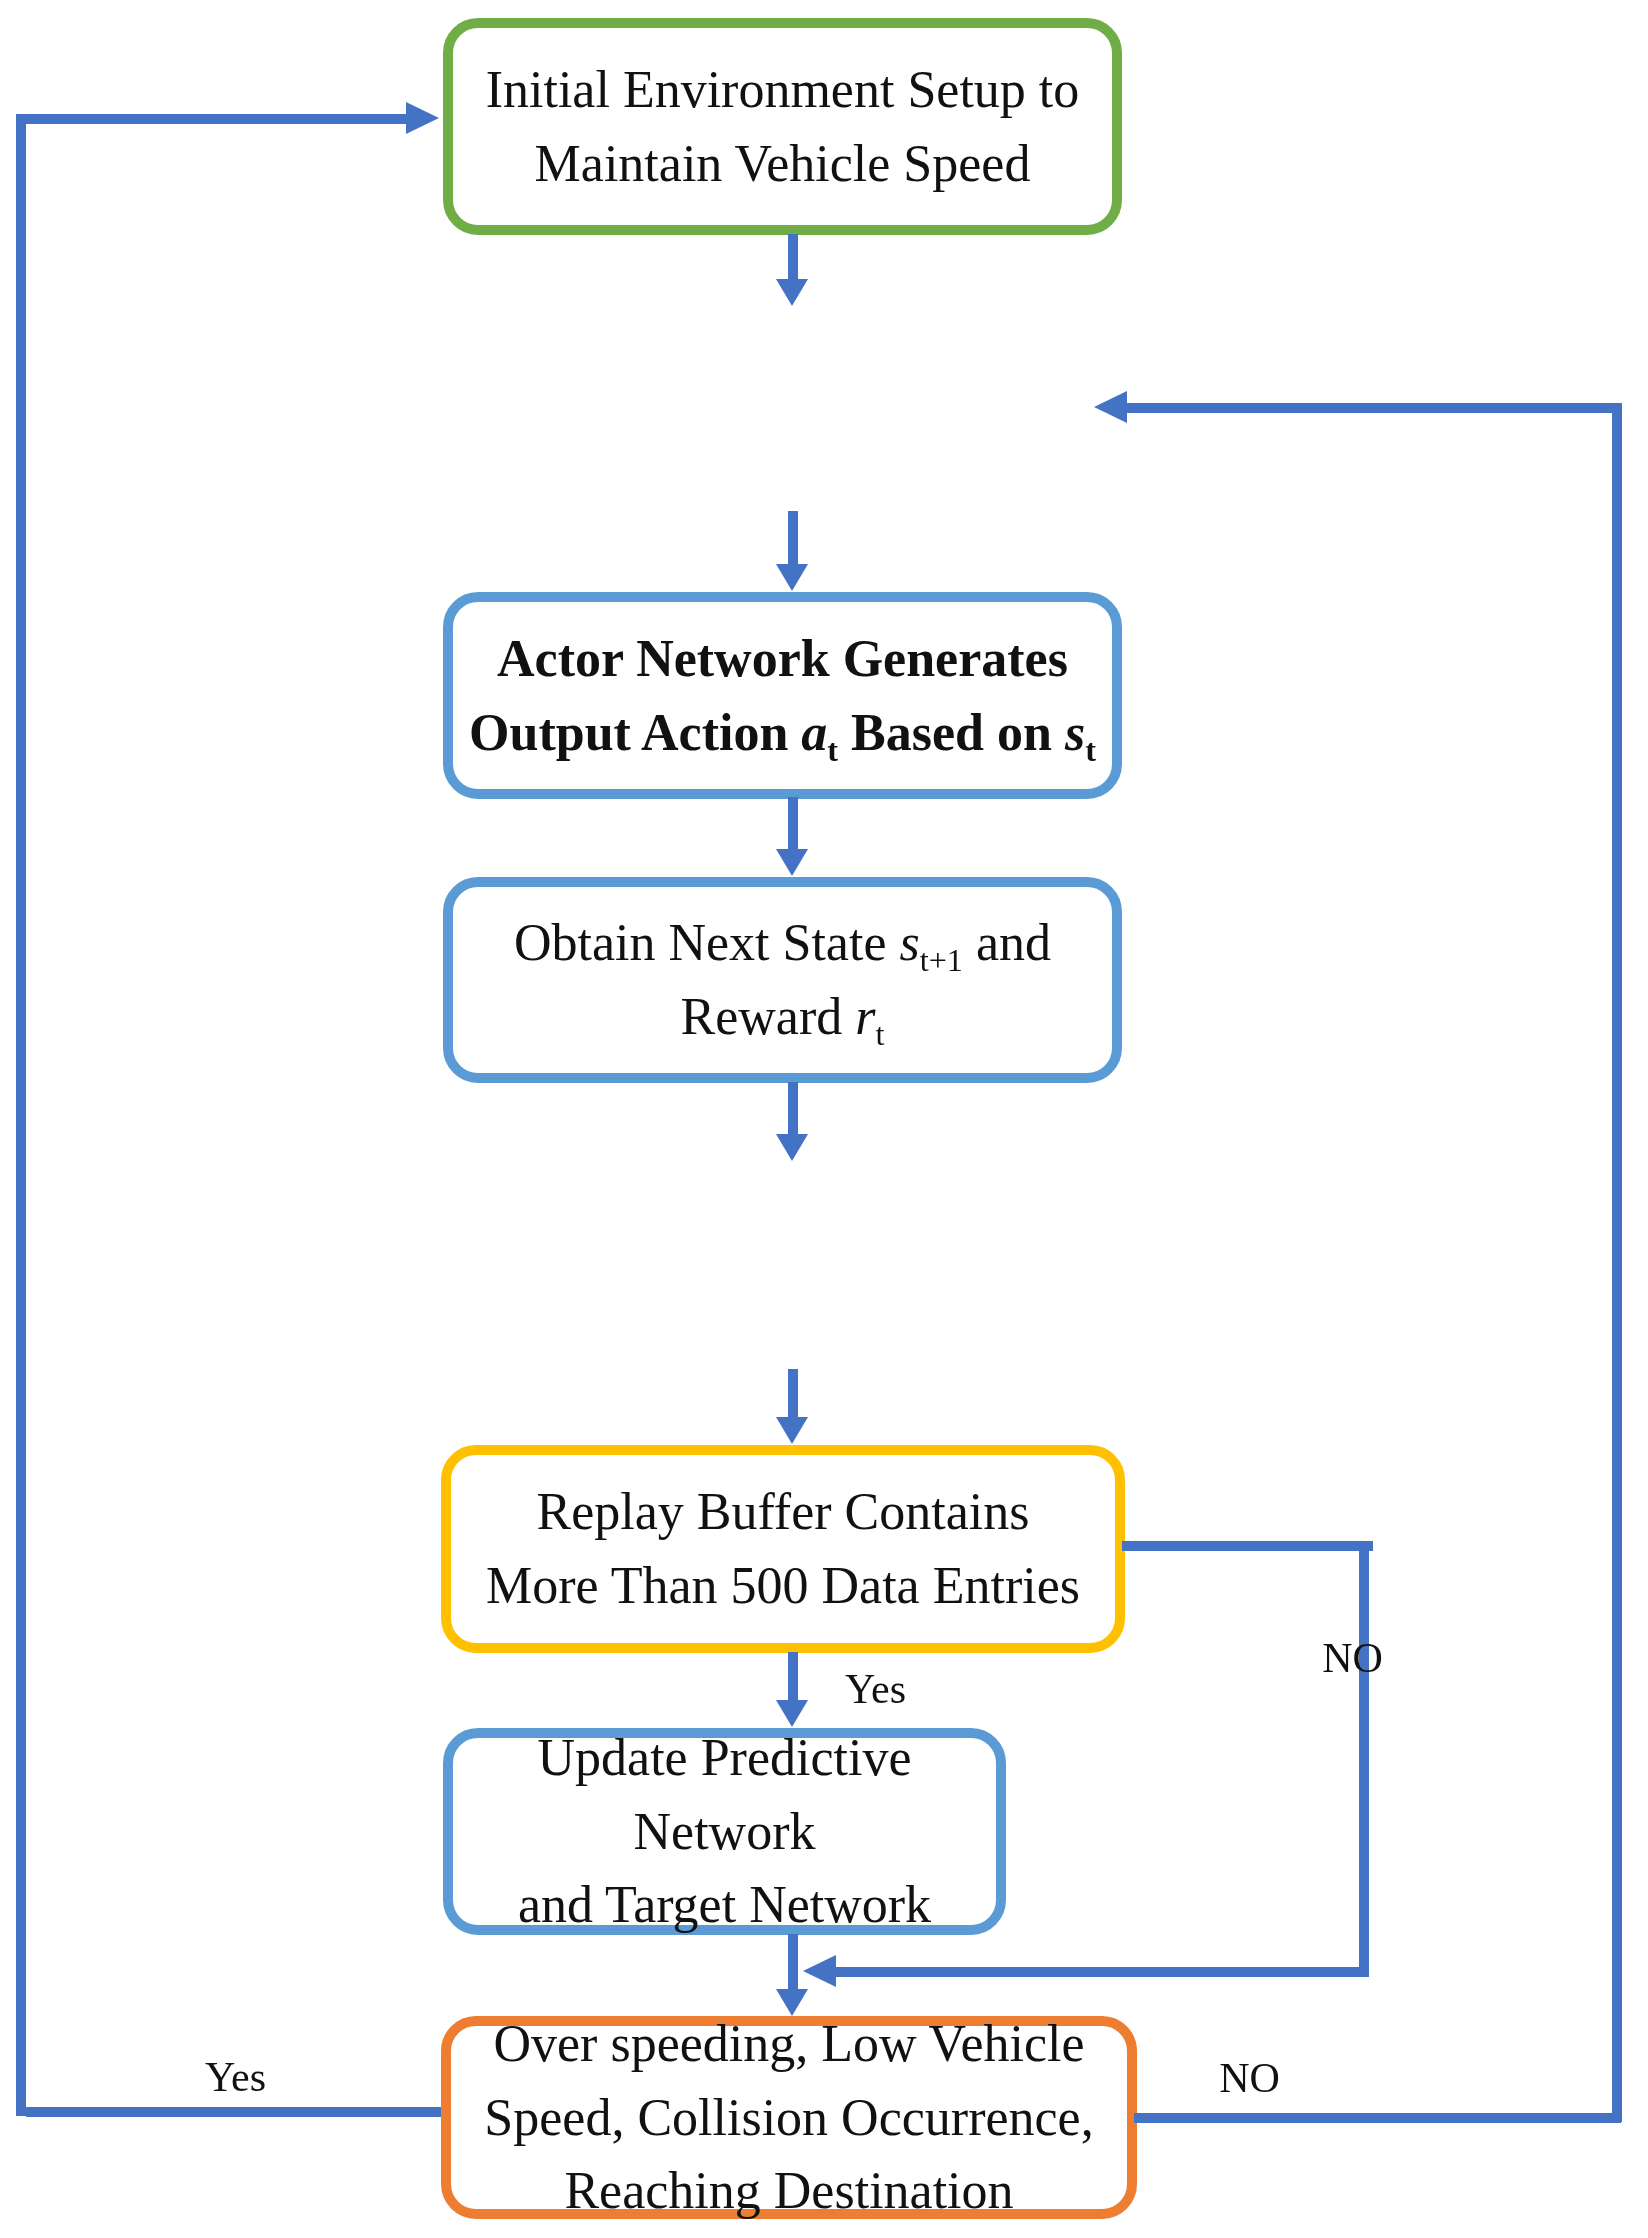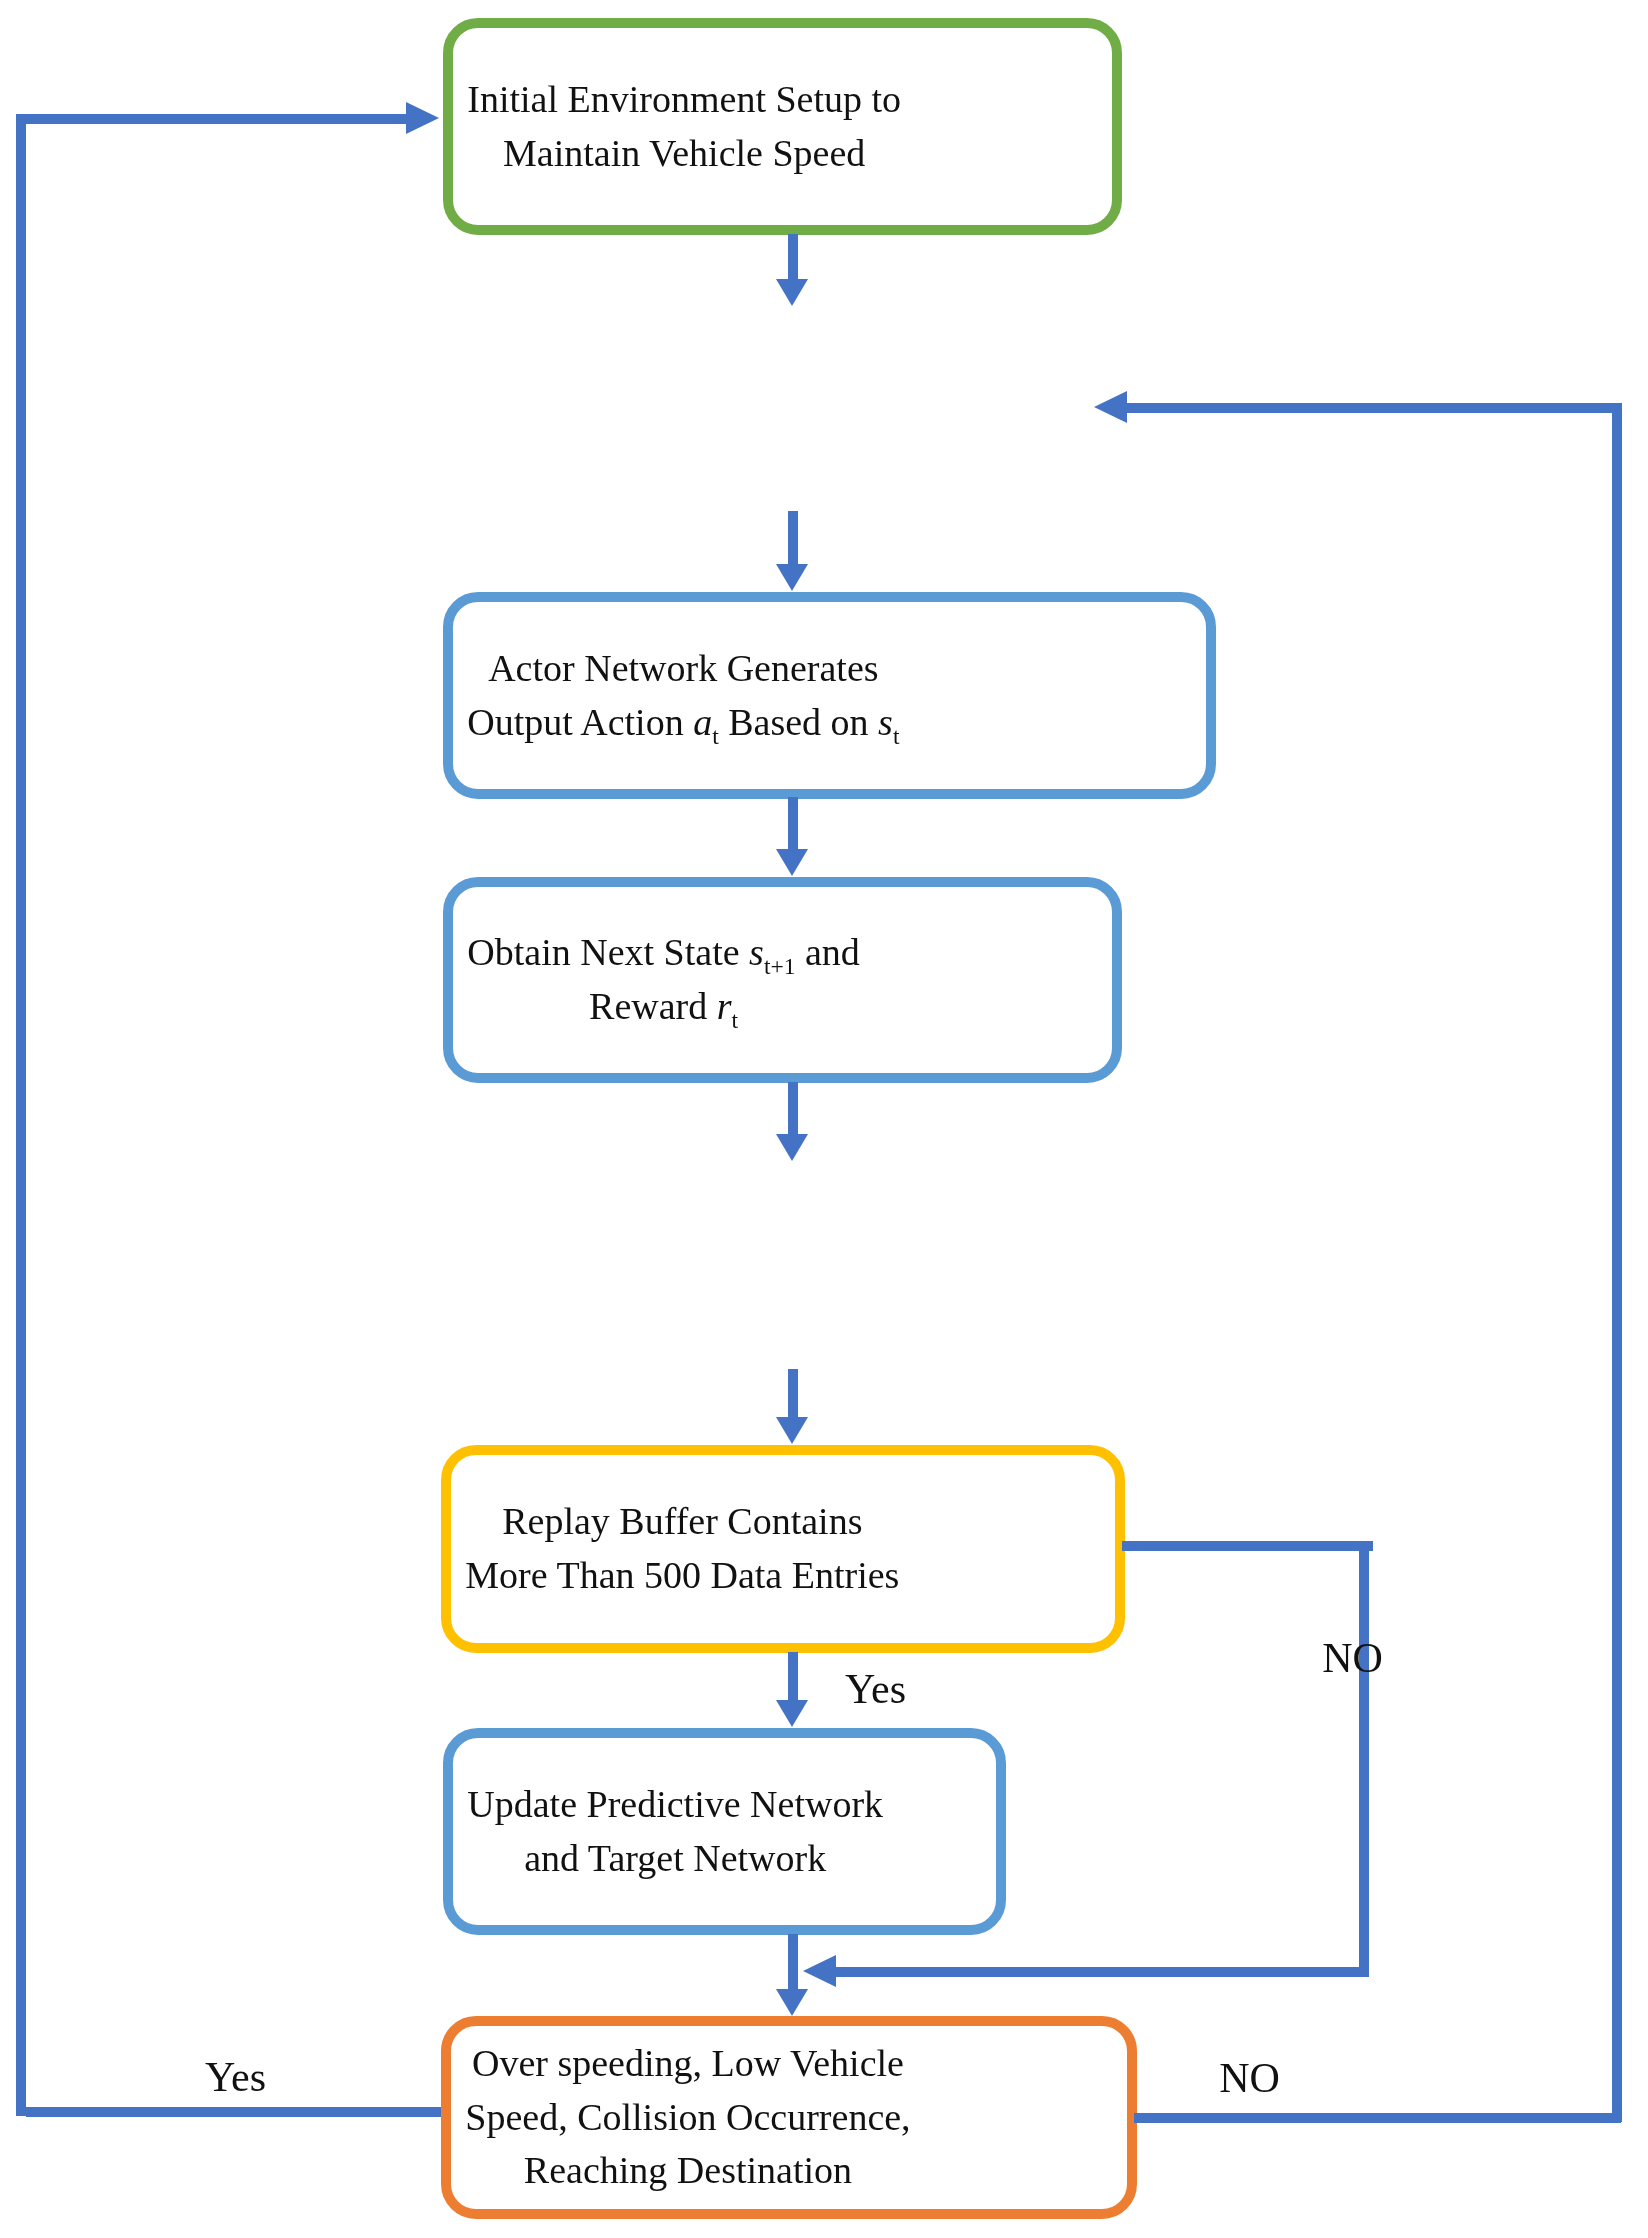--- a/index.html
+++ b/index.html
@@ -23,23 +23,23 @@
     overflow: hidden;
   }
   .node {
     position: absolute;
     background: #ffffff;
     border-style: solid;
     border-width: 10px;
     border-radius: 35px;
     display: flex;
     align-items: center;
-    justify-content: flex-start;
+    justify-content: center;
     text-align: center;
-    font-size: 38px;
+    font-size: 52px;
     line-height: 1.42;
     padding: 4.8px 14.3px;
   }
   .node sub { font-size: 0.62em; line-height: 0; }
   .node i { font-style: italic; }
   .node-green  { border-color: var(--node-green); }
   .node-blue   { border-color: var(--node-blue); }
   .node-yellow { border-color: var(--node-yellow); }
   .node-orange { border-color: var(--node-orange); }
   .seg { position: absolute; background: var(--connector); }
@@ -70,21 +70,21 @@
 </head>
 <body>
 
 <div id="canvas">
 
   <div class="node node-green" style="left:443px; top:18px; width:679px; height:217px;">
     <span>Initial Environment Setup to<br>Maintain Vehicle Speed</span>
   </div>
 
 
-  <div class="node node-blue" style="left:443px; top:592px; width:773px; height:207px;">
+  <div class="node node-blue" style="left:443px; top:592px; width:679px; height:207px;font-weight:bold;">
     <span>Actor Network Generates<br>Output Action <i>a</i><sub>t</sub> Based on <i>s</i><sub>t</sub></span>
   </div>
 
   <div class="node node-blue" style="left:443px; top:877px; width:679px; height:206px;">
     <span>Obtain Next State <i>s</i><sub>t+1</sub> and<br>Reward <i>r</i><sub>t</sub></span>
   </div>
 
 
   <div class="node node-yellow" style="left:441px; top:1445px; width:684px; height:208px;">
     <span>Replay Buffer Contains<br>More Than 500 Data Entries</span>

